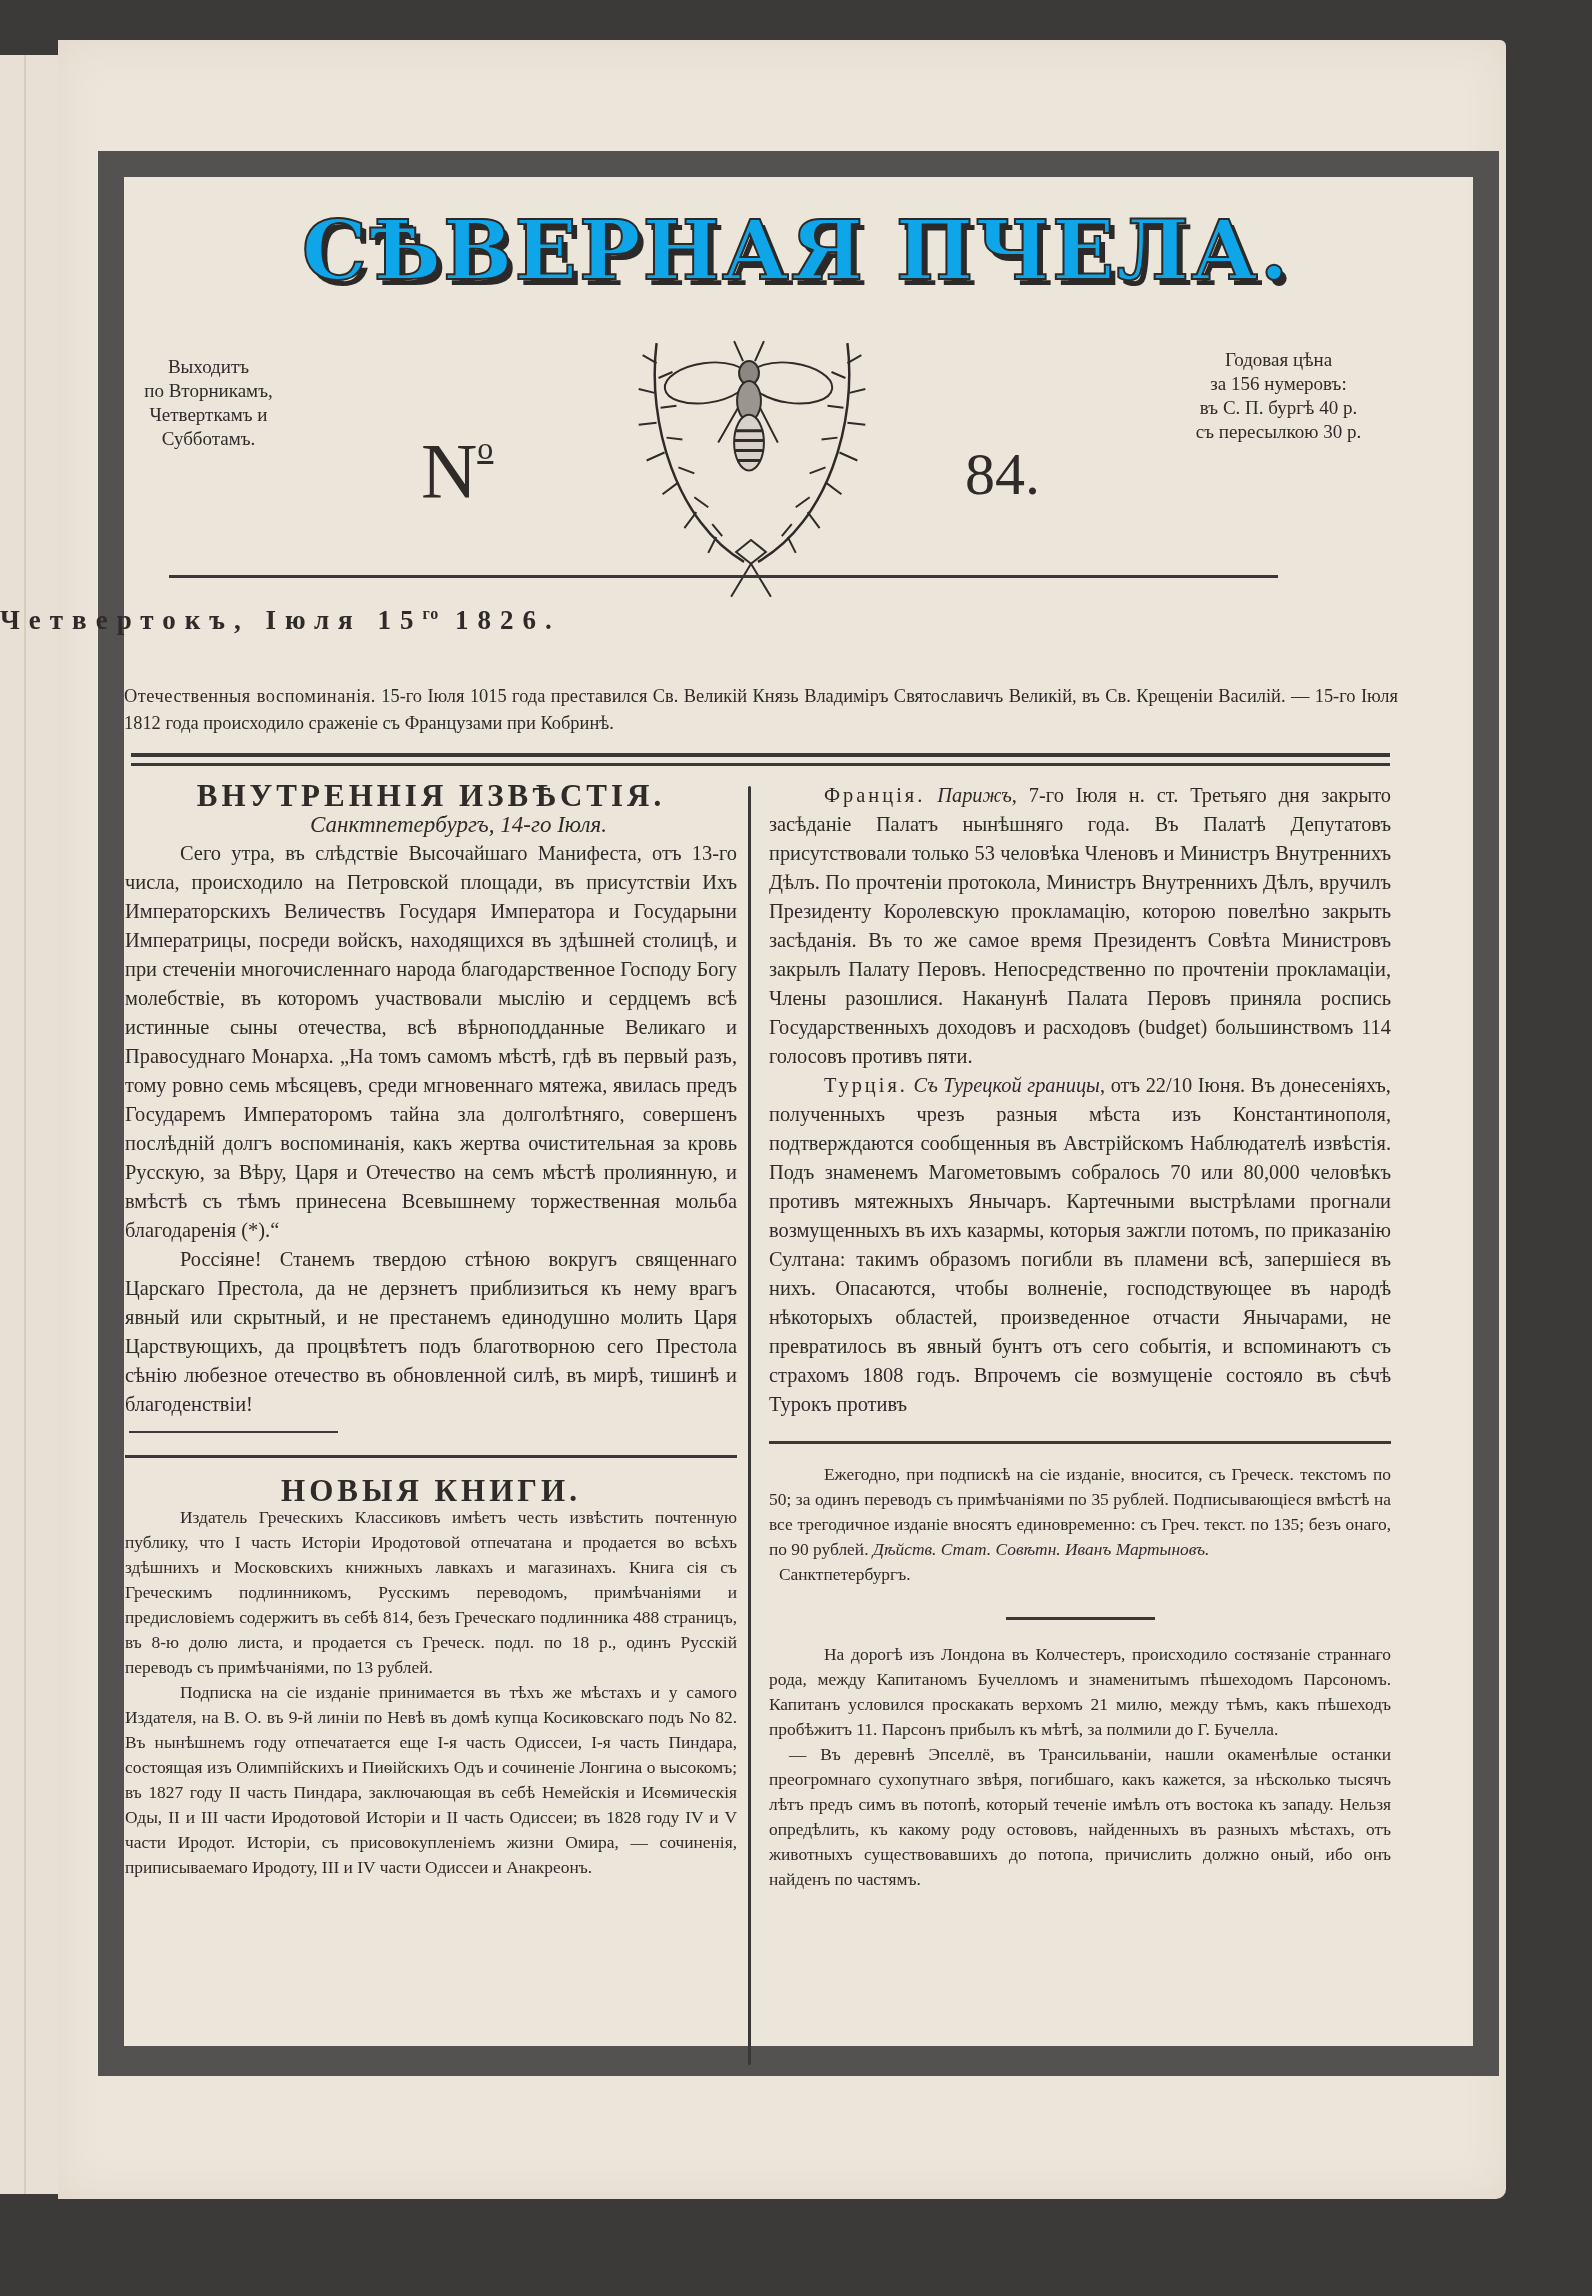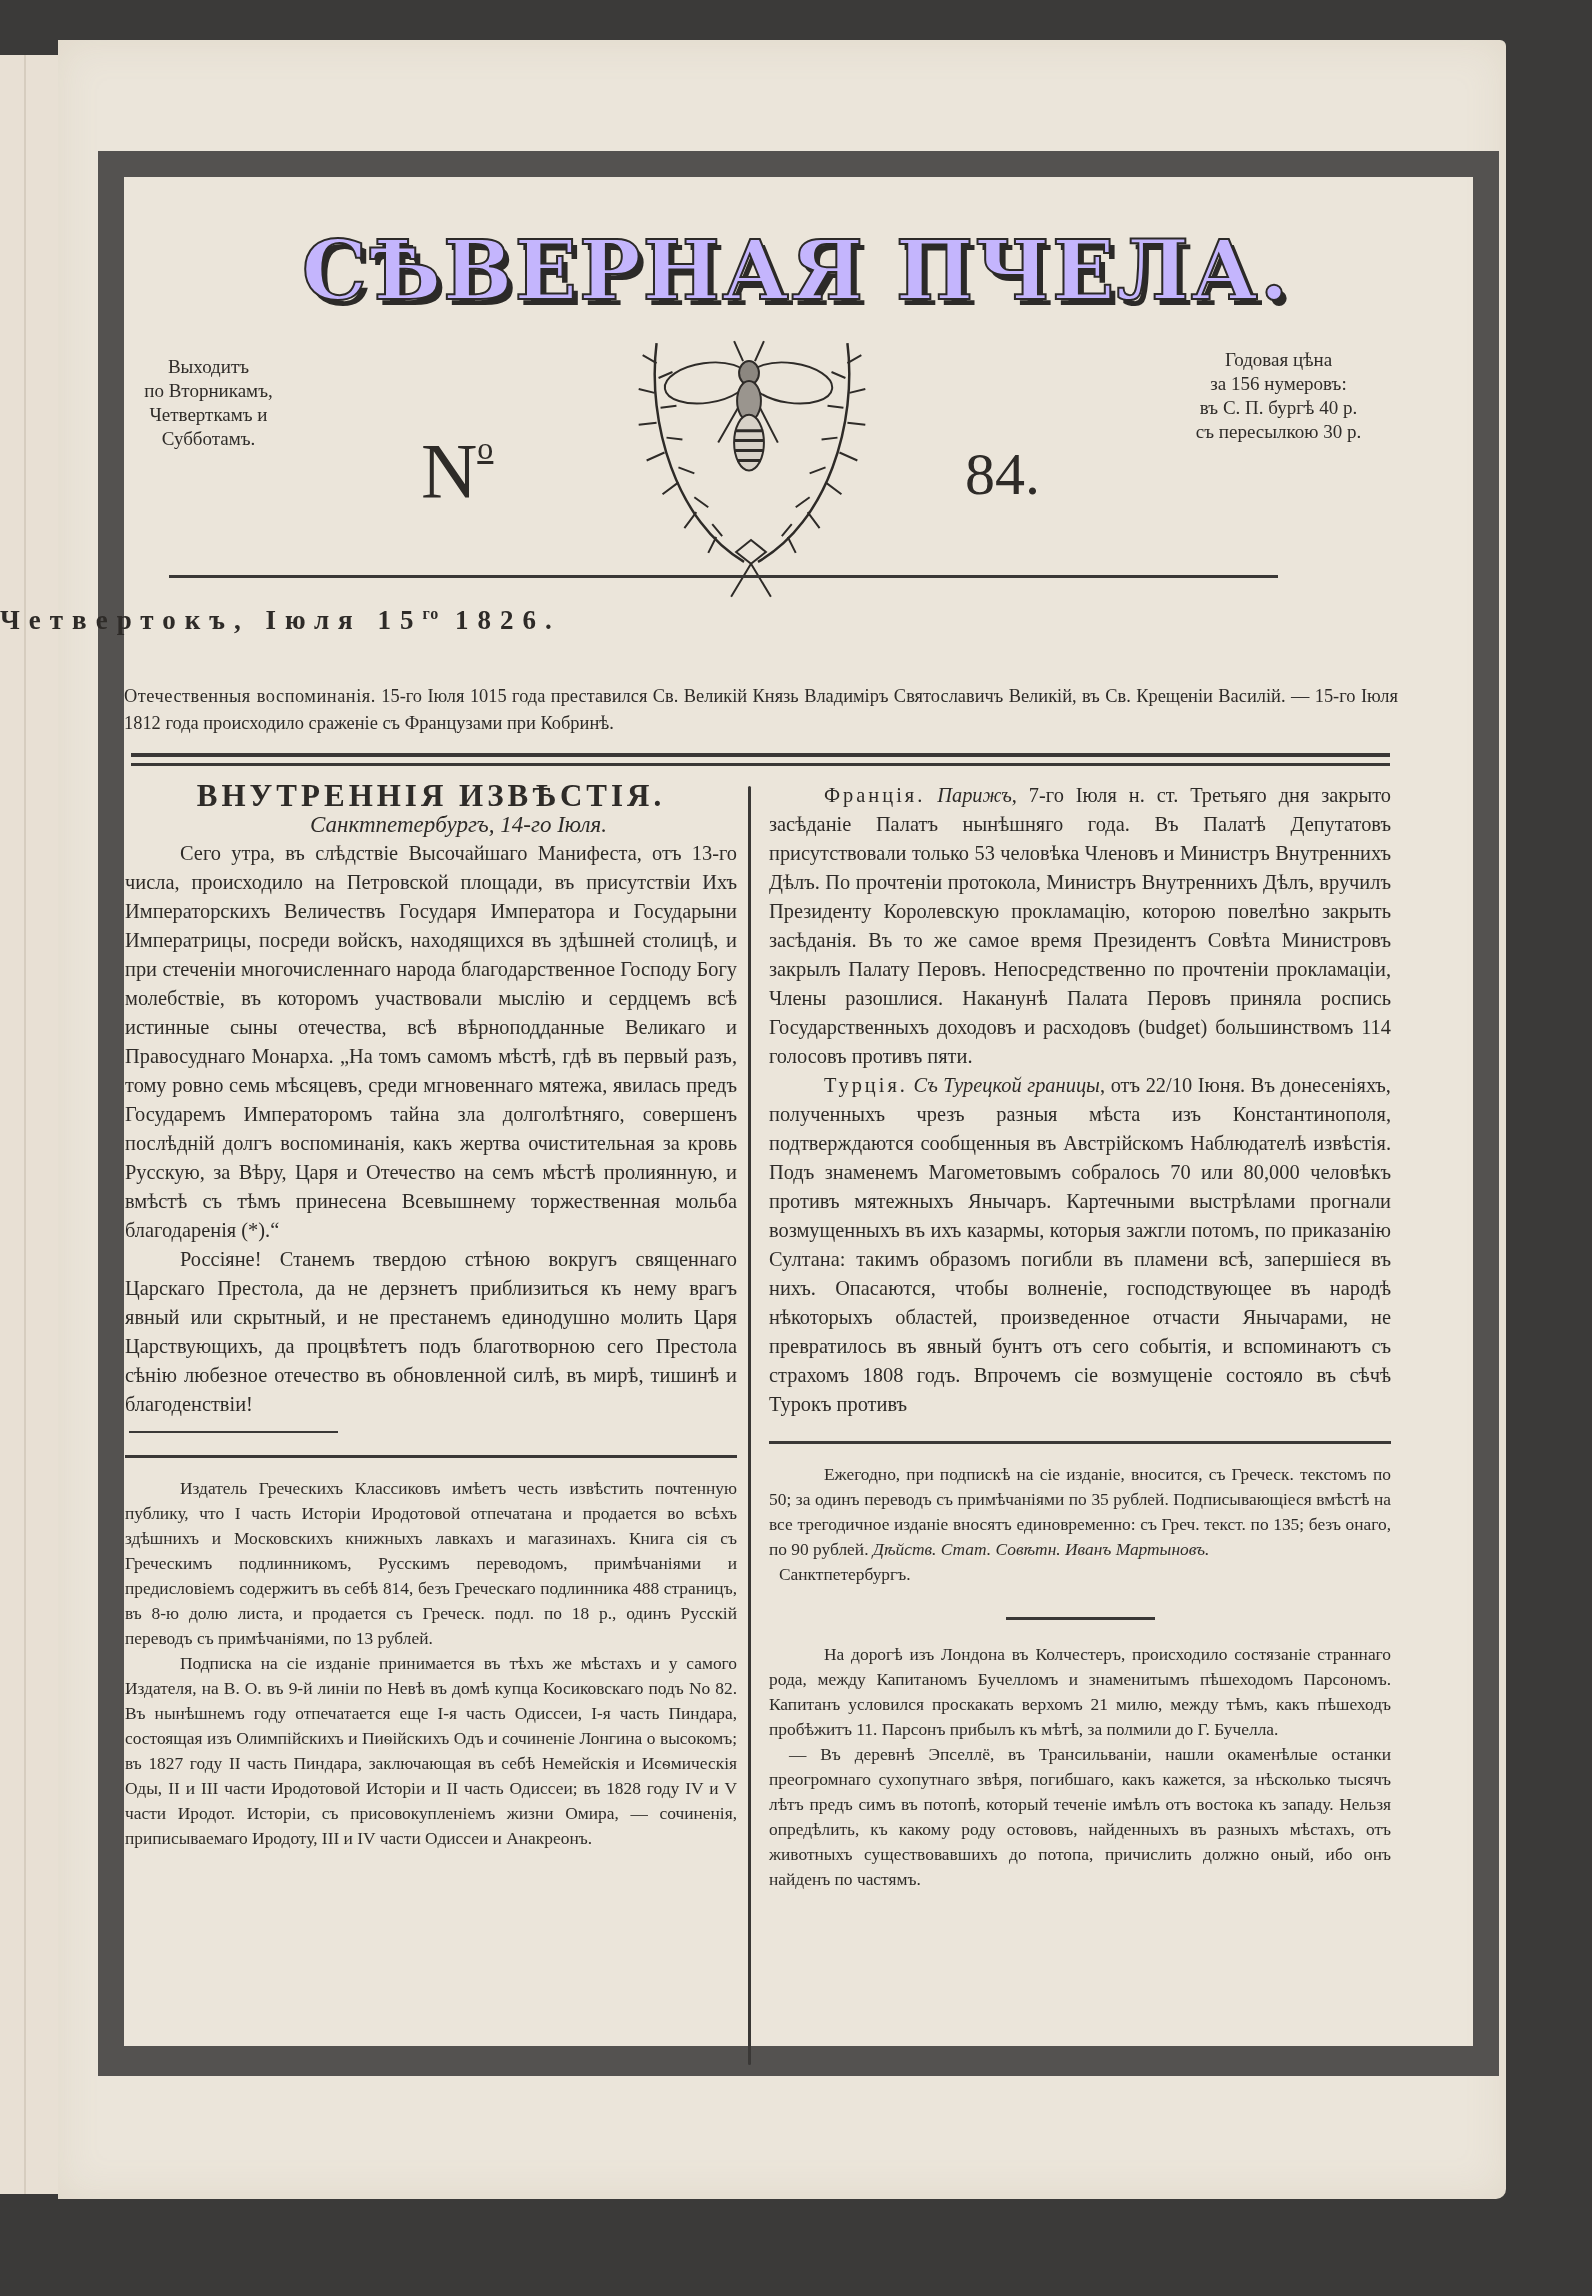--- a/index.html
+++ b/index.html
@@ -20,24 +20,23 @@
     box-shadow: inset 0 0 40px rgba(180,160,130,0.18);
   }
   .frame {
     position:absolute; left:98px; top:151px; width:1401px; height:1925px;
     border:26px solid #545250; box-sizing:border-box;
     border-top-width:26px; border-bottom-width:30px;
   }
   .masthead-title {
     position:absolute; left:0; width:1592px; top:202px; text-align:center;
     font-family:"DejaVu Serif",serif; font-weight:bold; font-size:82px; letter-spacing:2px;
-    color:#c4b5fd;
+    color:#0ea5e9;
     -webkit-text-stroke:2px #2c2a28;
     text-shadow: 5px 6px 0 #2c2a28;
-    margin-top: 20px;
   }
   .side-note {
     position:absolute; font-size:19px; line-height:24px; text-align:center; color:#2f2c29;
   }
   .side-left { left:119px; top:355px; width:179px; }
   .side-right { left:1174px; top:348px; width:209px; }
   .num-label { position:absolute; left:421px; top:426px; font-size:78px; }
   .num-label sup { font-size:32px; vertical-align:38px; text-decoration:underline; }
   .num-value { position:absolute; left:965px; top:440px; font-size:60px; }
   .emblem { position:absolute; left:587px; top:313px; width:328px; height:289px; }
@@ -139,20 +138,21 @@
 
 <div class="col-divider"></div>
 
 <div class="col col-left">
   <p class="heading">ВНУТРЕННІЯ ИЗВѢСТІЯ.</p>
   <p class="subheading">Санктпетербургъ, 14-го Іюля.</p>
   <p>Сего утра, въ слѣдствіе Высочайшаго Манифеста, отъ 13-го числа, происходило на Петровской площади, въ присутствіи Ихъ Императорскихъ Величествъ Государя Императора и Государыни Императрицы, посреди войскъ, находящихся въ здѣшней столицѣ, и при стеченіи многочисленнаго народа благодарственное Господу Богу молебствіе, въ которомъ участвовали мыслію и сердцемъ всѣ истинные сыны отечества, всѣ вѣрноподданные Великаго и Правосуднаго Монарха. „На томъ самомъ мѣстѣ, гдѣ въ первый разъ, тому ровно семь мѣсяцевъ, среди мгновеннаго мятежа, явилась предъ Государемъ Императоромъ тайна зла долголѣтняго, совершенъ послѣдній долгъ воспоминанія, какъ жертва очистительная за кровь Русскую, за Вѣру, Царя и Отечество на семъ мѣстѣ пролиянную, и вмѣстѣ съ тѣмъ принесена Всевышнему торжественная мольба благодаренія (*).“</p>
   <p>Россіяне! Станемъ твердою стѣною вокругъ священнаго Царскаго Престола, да не дерзнетъ приблизиться къ нему врагъ явный или скрытный, и не престанемъ единодушно молить Царя Царствующихъ, да процвѣтетъ подъ благотворною сего Престола сѣнію любезное отечество въ обновленной силѣ, въ мирѣ, тишинѣ и благоденствіи!</p>
   <div class="short-rule"></div>
   <div class="sep"></div>
+  <p class="heading">НОВЫЯ КНИГИ.</p>
   <p class="small">Издатель Греческихъ Классиковъ имѣетъ честь извѣстить почтенную публику, что I часть Исторіи Иродотовой отпечатана и продается во всѣхъ здѣшнихъ и Московскихъ книжныхъ лавкахъ и магазинахъ. Книга сія съ Греческимъ подлинникомъ, Русскимъ переводомъ, примѣчаніями и предисловіемъ содержитъ въ себѣ 814, безъ Греческаго подлинника 488 страницъ, въ 8-ю долю листа, и продается съ Греческ. подл. по 18 р., одинъ Русскій переводъ съ примѣчаніями, по 13 рублей.</p>
   <p class="small">Подписка на сіе изданіе принимается въ тѣхъ же мѣстахъ и у самого Издателя, на В. О. въ 9-й линіи по Невѣ въ домѣ купца Косиковскаго подъ No 82. Въ нынѣшнемъ году отпечатается еще I-я часть Одиссеи, I-я часть Пиндара, состоящая изъ Олимпійскихъ и Пиѳійскихъ Одъ и сочиненіе Лонгина о высокомъ; въ 1827 году II часть Пиндара, заключающая въ себѣ Немейскія и Исѳмическія Оды, II и III части Иродотовой Исторіи и II часть Одиссеи; въ 1828 году IV и V части Иродот. Исторіи, съ присовокупленіемъ жизни Омира, — сочиненія, приписываемаго Иродоту, III и IV части Одиссеи и Анакреонъ.</p>
 </div>
 
 <div class="col col-right">
   <p><span class="spaced">Франція.</span> <em>Парижъ</em><span>, 7-го Іюля н. ст. Третьяго дня закрыто засѣданіе Палатъ нынѣшняго года. Въ Палатѣ Депутатовъ присутствовали только 53 человѣка Членовъ и Министръ Внутреннихъ Дѣлъ. По прочтеніи протокола, Министръ Внутреннихъ Дѣлъ, вручилъ Президенту Королевскую прокламацію, которою повелѣно закрыть засѣданія. Въ то же самое время Президентъ Совѣта Министровъ закрылъ Палату Перовъ. Непосредственно по прочтеніи прокламаціи, Члены разошлися. Наканунѣ Палата Перовъ приняла роспись Государственныхъ доходовъ и расходовъ (budget) большинствомъ 114 голосовъ противъ пяти.</span></p>
   <p><span class="spaced">Турція.</span> <em>Съ Турецкой границы</em><span>, отъ 22/10 Іюня. Въ донесеніяхъ, полученныхъ чрезъ разныя мѣста изъ Константинополя, подтверждаются сообщенныя въ Австрійскомъ Наблюдателѣ извѣстія. Подъ знаменемъ Магометовымъ собралось 70 или 80,000 человѣкъ противъ мятежныхъ Янычаръ. Картечными выстрѣлами прогнали возмущенныхъ въ ихъ казармы, которыя зажгли потомъ, по приказанію Султана: такимъ образомъ погибли въ пламени всѣ, запершіеся въ нихъ. Опасаются, чтобы волненіе, господствующее въ народѣ нѣкоторыхъ областей, произведенное отчасти Янычарами, не превратилось въ явный бунтъ отъ сего событія, и вспоминаютъ съ страхомъ 1808 годъ. Впрочемъ сіе возмущеніе состояло въ сѣчѣ Турокъ противъ</span></p>
   <div class="sep"></div>
   <p class="small"><span>Ежегодно, при подпискѣ на сіе изданіе, вносится, съ Греческ. текстомъ по 50; за одинъ переводъ съ примѣчаніями по 35 рублей. Подписывающіеся вмѣстѣ на все трегодичное изданіе вносятъ единовременно: съ Греч. текст. по 135; безъ онаго, по 90 рублей.</span> <em class="sig">Дѣйств. Стат. Совѣтн. Иванъ Мартыновъ.</em></p>
   <p class="small" style="text-indent:10px;">Санктпетербургъ.</p>

